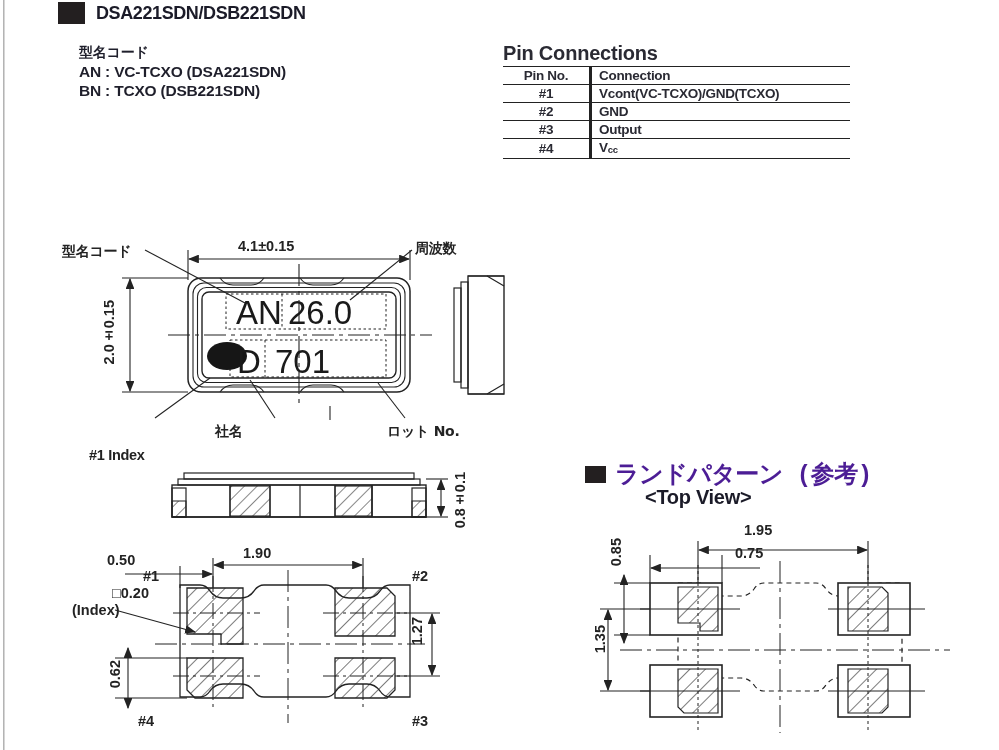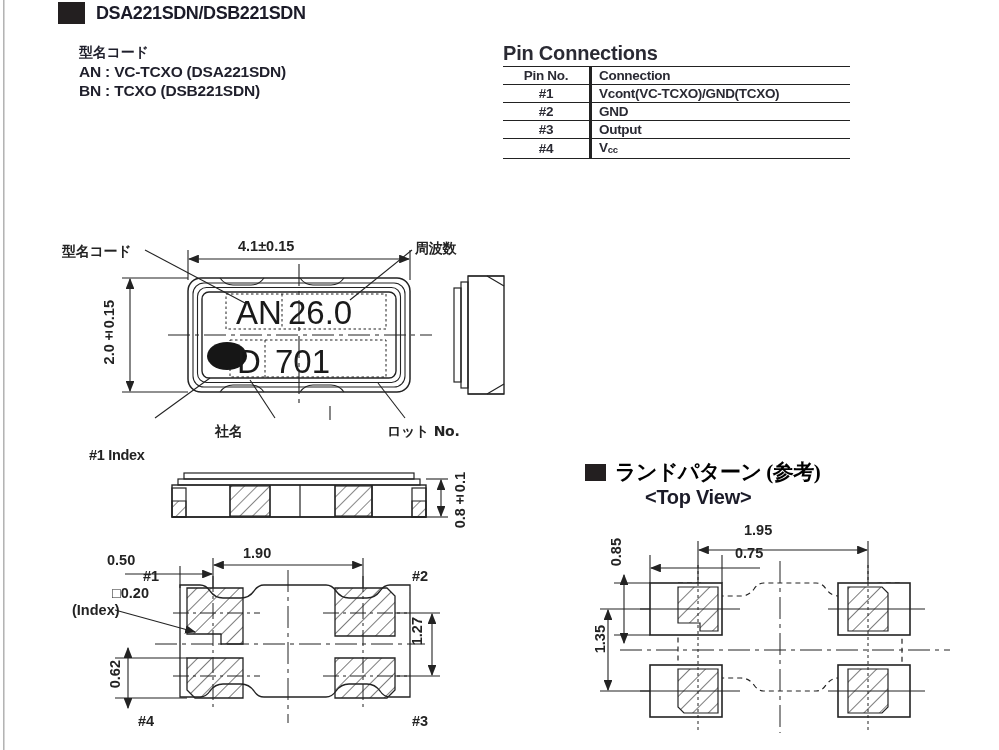--- a/index.html
+++ b/index.html
@@ -35,22 +35,22 @@
   .lbl{font-size:14.5px;font-weight:bold;color:#232323;white-space:nowrap;
        letter-spacing:-.3px;}
   .lbl.jp{font-family:"DejaVu Sans",sans-serif;font-size:14px;}
   .dim{font-size:14.5px;font-weight:bold;color:#232323;white-space:nowrap;}
   .vert{writing-mode:vertical-rl;transform:rotate(180deg);}
   svg{display:block;overflow:visible;}
 
   
   #land-heading{left:585px;top:458px;display:flex;align-items:center;gap:9px;}
   #land-heading .sqbullet{width:21px;height:17px;}
-  #land-heading .t{font-size:21px;font-weight:bold;color:#000000;
-       font-family:Liberation Serif, serif;letter-spacing:-.5px;white-space:nowrap;}
+  #land-heading .t{font-size:24px;font-weight:bold;color:#4c1d95;
+       font-family:Liberation Mono, monospace;letter-spacing:-.5px;white-space:nowrap;}
   #land-subheading{left:645px;top:486px;font-size:20px;font-weight:bold;
        color:#1b1b28;letter-spacing:-.3px;white-space:nowrap;}
 </style>
 </head>
 <body>
 
 <div class="abs edge-line"></div>
 
 <div class="abs" id="header-title">
   <span class="sqbullet"></span>

